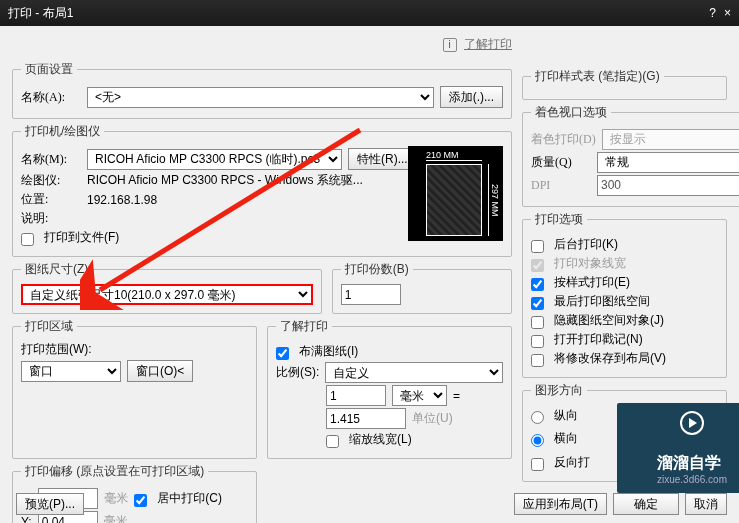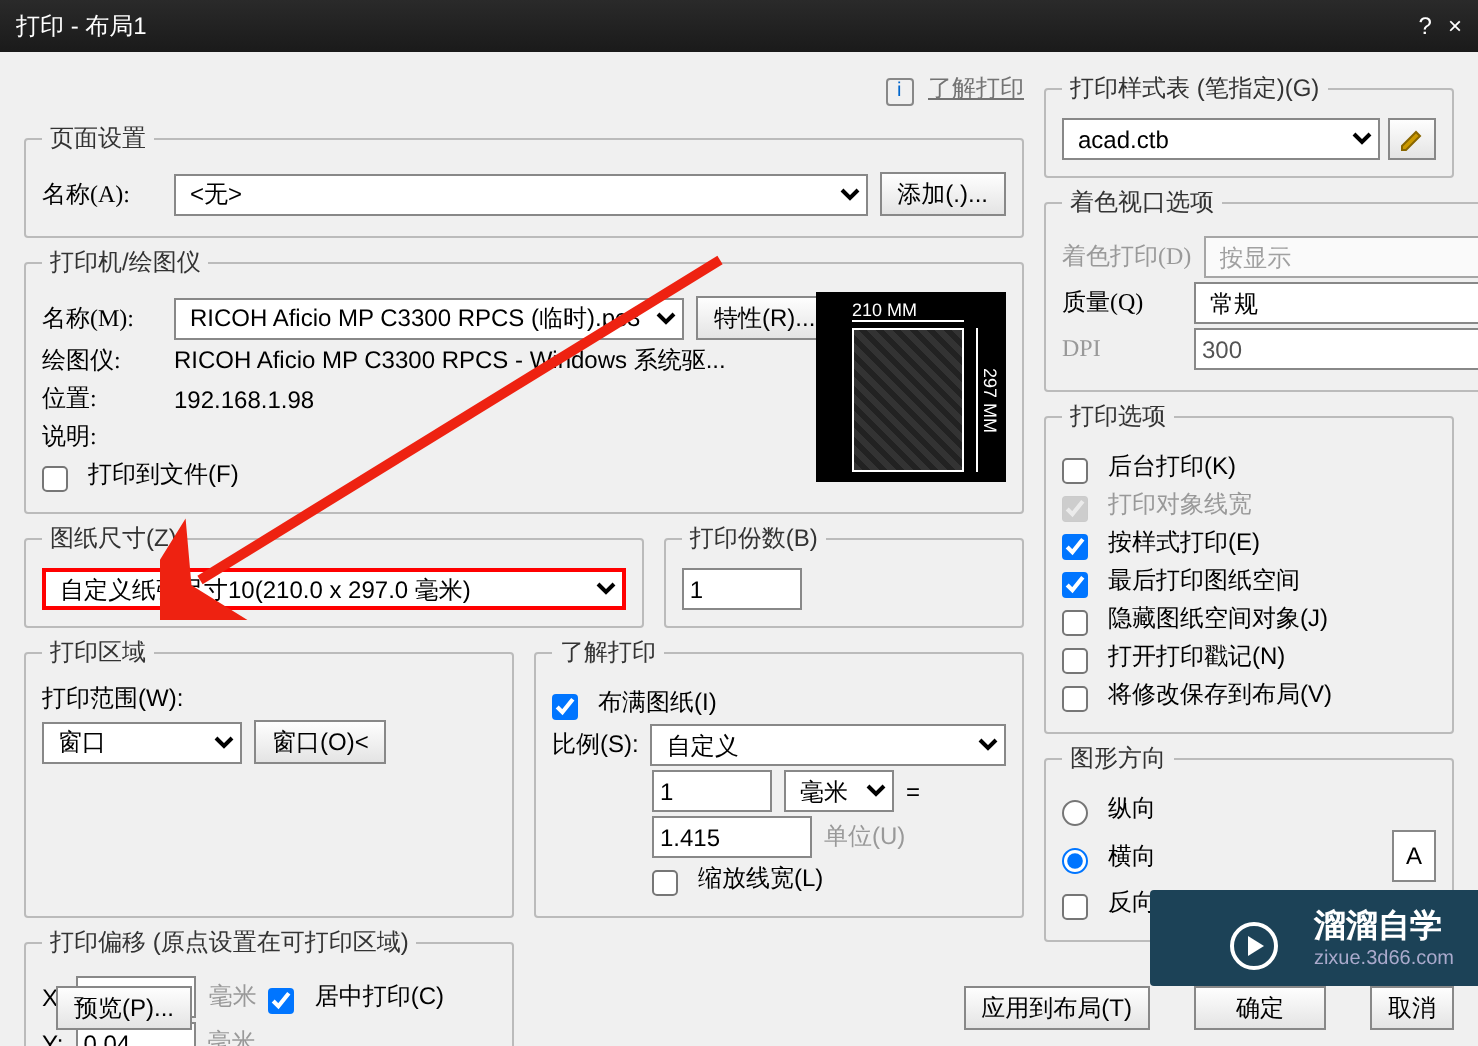--- a/index.html
+++ b/index.html
@@ -4,21 +4,21 @@
 <style>
 * { margin: 0; padding: 0; box-sizing: border-box; font-family: "Microsoft YaHei", SimSun, sans-serif; font-size: 12px; }
 body { background: #fff; width: 739px; height: 523px; overflow: hidden; position: relative; }
 
 .titlebar { background: linear-gradient(#2a2a2a, #1a1a1a); color: #fff; height: 26px; display: flex; align-items: center; padding: 0 8px; }
 .titlebar .title { flex: 1; }
 .titlebar .ctrl { margin-left: 8px; cursor: pointer; }
 
 .content { background: #f0f0f0; padding: 10px 12px; height: 497px; display: flex; gap: 10px; }
 .left-col { flex: 1; display: flex; flex-direction: column; gap: 4px; }
-.right-col { width: 205px; display: flex; flex-direction: column; gap: 4px; }
+.right-col { width: 205px; display: flex; flex-direction: column; gap: 4px; justify-content: center; }
 
 fieldset { border: 1px solid #bbb; padding: 6px 8px 8px; border-radius: 2px; }
 legend { padding: 0 4px; color: #333; }
 
 .row { display: flex; align-items: center; gap: 6px; margin: 2px 0; }
 label.lbl { min-width: 60px; font-family: Liberation Serif, serif; }
 
 select, input[type="text"] { border: 1px solid #888; background: #fff; height: 21px; padding: 1px 3px; font-size: 12px; }
 select.full { flex: 1; }
 input.full { flex: 1; }
@@ -37,30 +37,30 @@
 
 .arrow-annotation { position: absolute; top: 120px; left: 80px; pointer-events: none; z-index: 100; }
 .arrow-svg { width: 300px; height: 190px; }
 
 .disabled { color: #999; }
 .two-col { display: flex; gap: 10px; }
 .two-col > * { flex: 1; }
 
 input[type="checkbox"], input[type="radio"] { margin-right: 4px; position: relative; top: 2px; }
 
-.bottom-bar { position: absolute; bottom: 8px; left: 28px; right: 12px; display: flex; gap: 22px; align-items: center; }
+.bottom-bar { position: absolute; bottom: 8px; left: 16px; right: 12px; display: flex; gap: 6px; align-items: center; }
 .bottom-bar .spacer { flex: 1; }
 
 .pencil-btn { width: 24px; height: 21px; padding: 0; display: inline-flex; align-items: center; justify-content: center; }
 .plot-style-row { display: flex; gap: 4px; }
 .plot-style-row select { flex: 1; }
 
 .highlight { border: 2px solid #f00 !important; }
 
-.watermark { position: absolute; bottom: 30px; right: 0; background: #1c4257; color: #fff; padding: 8px 12px 8px 40px; display: flex; align-items: flex-end; gap: 18px; border-radius: 2px 0 0 2px; }
+.watermark { position: absolute; bottom: 30px; right: 0; background: #1c4257; color: #fff; padding: 8px 12px 8px 40px; display: flex; align-items: center; gap: 18px; border-radius: 2px 0 0 2px; flex-direction: column; }
 .watermark .play { width: 24px; height: 24px; border: 2px solid #fff; border-radius: 50%; display: flex; align-items: center; justify-content: center; }
 .watermark .play::after { content: ""; border-left: 8px solid #fff; border-top: 5px solid transparent; border-bottom: 5px solid transparent; margin-left: 2px; }
 .watermark .txt { font-size: 16px; font-weight: bold; }
 .watermark .sub { font-size: 10px; color: #aac; }
 </style>
 </head>
 <body>
 
 <div class="titlebar">
   <span class="title">打印 - 布局1</span>
@@ -178,28 +178,20 @@
         <input type="text" style="width: 60px;" value="0.04">
         <span class="disabled">毫米</span>
       </div>
     </fieldset>
 
   </div>
 
   <div class="right-col">
     <fieldset>
       <legend>打印样式表 (笔指定)(G)</legend>
-      <div class="plot-style-row">
-        <select><option>acad.ctb</option></select>
-        <button class="pencil-btn">
-          <svg width="14" height="14" viewBox="0 0 14 14">
-              <path d="M2 10 L9 3 L11 5 L4 12 L2 12 Z" fill="#c90" stroke="#860"></path>
-            </svg>
-        </button>
-      </div>
     </fieldset>
 
     <fieldset>
       <legend>着色视口选项</legend>
       <div class="row">
         <label class="lbl disabled">着色打印(D)</label>
         <select class="full" disabled=""><option>按显示</option></select>
       </div>
       <div class="row">
         <label class="lbl">质量(Q)</label>

